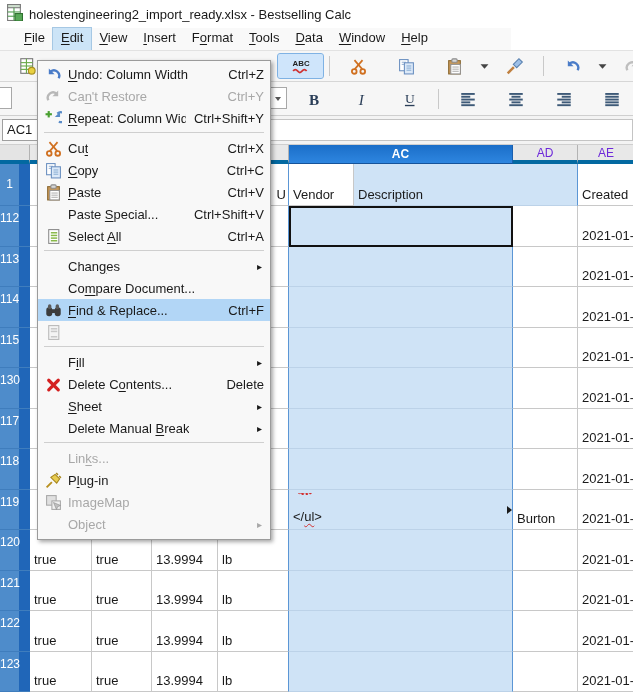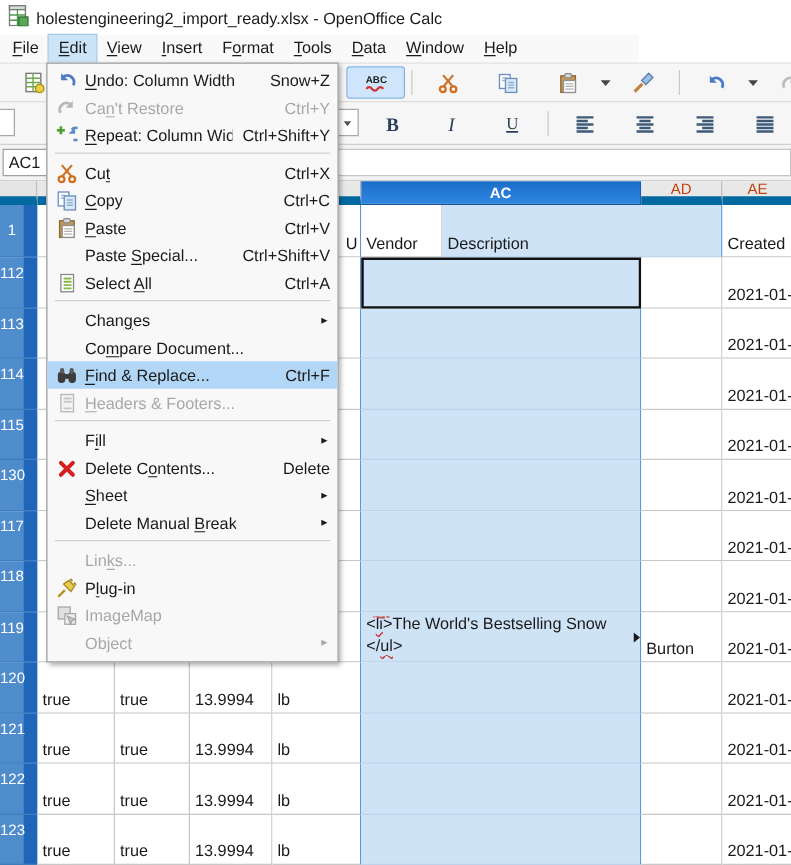--- a/index.html
+++ b/index.html
@@ -8,21 +8,21 @@
     position:relative; width:633px; height:692px; overflow:hidden;
     font-family:"Liberation Sans", sans-serif; font-size:13px; color:#1a1a1a;
     background:#fff;
   }
   
   #titlebar { position:absolute; left:0; top:0; width:633px; height:28px;
     background:#ffffff; display:flex; align-items:center; padding-left:6px; gap:6px; }
   #titlebar .ttext { font-size:13px; color:#1a1a1a; white-space:nowrap; }
   
   #menubar { position:absolute; left:0; top:28px; width:511px; height:22px;
-    background:#f9f9f9; display:flex; align-items:stretch; padding-left:2px; }
+    background:#f9f9f9; display:flex; align-items:stretch; padding-left:16px; }
   .mitem { padding:2px 8px 0 8px; height:22px; cursor:default; white-space:nowrap; }
   .mitem.active { background:#cce4f7; outline:1px solid #a6c8e4; }
   .mkey { text-decoration:underline; text-underline-offset:2px; }
   
   #tb1 { position:absolute; left:0; top:50px; width:633px; height:32px;
     background:#f6f6f6; border-top:1px solid #e2e2e2; border-bottom:1px solid #d6d6d6; }
   #tb2 { position:absolute; left:0; top:82px; width:633px; height:34px;
     background:#f6f6f6; border-bottom:1px solid #cfcfcf; }
   .tbgroup { position:absolute; top:0; height:100%; display:flex; align-items:center; gap:3px; }
   .tbbtn { width:45px; height:24px; display:flex; align-items:center; justify-content:center;
@@ -37,21 +37,21 @@
   #formulabar { position:absolute; left:0; top:116px; width:633px; height:29px;
     background:#f3f3f3; border-bottom:1px solid #cfcfcf; display:flex; align-items:center; }
   .namebox { width:76px; height:22px; background:#fff; border:1px solid #9f9f9f;
     margin-left:2px; padding:2px 4px; font-size:13px; }
   .finput { flex:1; height:22px; background:#fff; border:1px solid #c4c4c4;
     border-left:none; margin-right:0; }
   
   #sheet { position:absolute; left:0; top:145px; width:635px; height:547px; background:#fff; }
   #colheaders { display:flex; height:19px; }
   .chdr { height:19px; background:#e8e8e8; border-right:1px solid #b3b3b3;
-    border-bottom:7px solid #0369a1; font-size:12px; color:#c2410c;
+    border-bottom:4px solid #0369a1; font-size:12px; color:#6d28d9;
     display:flex; align-items:center; justify-content:center; }
   .chdr.corner { background:#e4e4e4; }
   .chdr.selected { background:linear-gradient(#1b6ec8,#2e86e0); color:#fff; font-weight:bold;
     border-right:1px solid #1a5fae; border-bottom:1px solid #15539a; }
   .grow { display:flex; position:relative; }
   .rowhdr { width:30px; flex:0 0 30px; position:relative; background:#4e8ccb;
     border-bottom:1px solid #3f7dbd; color:#fff; font-size:12px; }
   .rowhdr .dark { position:absolute; right:0; top:0; width:11px; height:100%; background:#2066b8; }
   .rowhdr .num { position:absolute; left:0; width:19px; text-align:center; top:5px; }
   .rowhdr.r1 .num { top:13px; }
@@ -61,21 +61,21 @@
   .cell.sel { background:#cfe3f6; border-right:1px solid #5b96d5; border-bottom:1px solid #bcd2e8; }
   .cell.selLeft { border-right:1px solid #5b96d5; }
   .cell.activecell { border:2px solid #111; padding-bottom:1px; }
   .sq { text-decoration:underline wavy #d23030 1px; text-underline-offset:2px; }
   .ovfl { position:absolute; width:0; height:0; border-top:4px solid transparent;
     border-bottom:4px solid transparent; border-left:5px solid #1a1a1a; }
   .stray-squig { position:absolute; left:9px; top:1px; width:14px; height:4px;
     border-bottom:2px dotted #d23030; border-radius:50%; }
   .aclines { display:flex; flex-direction:column; align-items:flex-start; line-height:18px; }
   
-  #editmenu { position:absolute; left:37px; top:50px; width:234px; background:#f8f8f8;
+  #editmenu { position:absolute; left:37px; top:60px; width:234px; background:#f8f8f8;
     border:1px solid #9b9b9b; box-shadow:2px 2px 4px rgba(0,0,0,.35); z-index:50;
     padding:2px 0 4px 0; }
   .emi { height:22px; display:flex; align-items:center; padding:0 6px 0 0; cursor:default; }
   .emi.hl { background:#b2d6f6; }
   .emi .ic { width:30px; flex:0 0 30px; display:flex; align-items:center; justify-content:center; }
   .emi .lbl { white-space:nowrap; overflow:hidden; }
   .emi .sc { margin-left:auto; padding-left:8px; white-space:nowrap; }
   .emi .sub { margin-left:auto; font-size:10px; padding-right:2px; }
   .emi.disabled .lbl, .emi.disabled .sc, .emi.disabled .sub { color:#a8a8a8; }
   .emsep { height:8px; position:relative; }
@@ -90,21 +90,21 @@
     <span>
       <svg width="17" height="17" viewBox="0 0 16 16">
           <rect x="1.5" y="0.5" width="12" height="15" fill="#fff" stroke="#7a7a7a"></rect>
           <rect x="1.5" y="0.5" width="12" height="3" fill="#cfe0cf" stroke="#7a7a7a"></rect>
           <line x1="1.5" y1="7.5" x2="13.5" y2="7.5" stroke="#4a9a4a"></line>
           <line x1="1.5" y1="11.5" x2="13.5" y2="11.5" stroke="#4a9a4a"></line>
           <line x1="7.5" y1="3.5" x2="7.5" y2="15.5" stroke="#4a9a4a"></line>
           <rect x="8.5" y="9" width="7" height="7" fill="#58a858" stroke="#2e702e"></rect>
         </svg>
     </span>
-    <span class="ttext">holestengineering2_import_ready.xlsx - OpenOffice Calc</span>
+    <span class="ttext">holestengineering2_import_ready.xlsx - Bestselling Calc</span>
   </div>
 
   <div id="menubar">
       <div class="mitem"><span></span><span class="mkey">F</span><span>ile</span></div>
       <div class="mitem active"><span></span><span class="mkey">E</span><span>dit</span></div>
       <div class="mitem"><span></span><span class="mkey">V</span><span>iew</span></div>
       <div class="mitem"><span></span><span class="mkey">I</span><span>nsert</span></div>
       <div class="mitem"><span>F</span><span class="mkey">o</span><span>rmat</span></div>
       <div class="mitem"><span></span><span class="mkey">T</span><span>ools</span></div>
       <div class="mitem"><span></span><span class="mkey">D</span><span>ata</span></div>
@@ -573,21 +573,20 @@
             <span></span>
           </div>
           <div class="cell" style="width: 66px; flex: 0 0 66px;">
             <span></span>
           </div>
           <div class="cell selLeft" style="width: 71px; flex: 0 0 71px;">
             <span></span>
           </div>
           <div class="cell sel" style="width: 224px; flex: 0 0 224px;">
             <div class="aclines">
-              <div><span>&lt;</span><span class="sq">li</span><span>&gt;The World's Bestselling Snow</span></div>
               <div><span>&lt;/</span><span class="sq">ul</span><span>&gt;</span></div>
             </div>
             <span class="stray-squig"></span>
             <span class="ovfl" style="right: 0px; top: 16px;"></span>
           </div>
           <div class="cell" style="width: 65px; flex: 0 0 65px;">
             <span>Burton</span>
           </div>
           <div class="cell" style="width: 57px; flex: 0 0 57px;">
             <span>2021-01-</span>
@@ -698,21 +697,21 @@
 
   <div id="editmenu">
       <div class="emi">
         <span class="ic">
           <svg width="17" height="17" viewBox="0 0 16 16">
             <path d="M12.8 11.5 a5 5 0 0 0 -7.6 -6.2" fill="none" stroke="#4a7cc8" stroke-width="2.2"></path>
             <path d="M3.6 2.4 v5.4 h5.4 z" fill="#4a7cc8"></path>
           </svg>
         </span>
         <span class="lbl"><span class="mkey">U</span>ndo: Column Width</span>
-        <span class="sc">Snow+Z</span>
+        <span class="sc">Ctrl+Z</span>
       </div>
       <div class="emi disabled">
         <span class="ic">
           <svg width="17" height="17" viewBox="0 0 16 16">
             <path d="M3.2 11.5 a5 5 0 0 1 7.6 -6.2" fill="none" stroke="#b8b8b8" stroke-width="2.2"></path>
             <path d="M12.4 2.4 v5.4 h-5.4 z" fill="#b8b8b8"></path>
           </svg>
         </span>
         <span class="lbl">Ca<span class="mkey">n</span>'t Restore</span>
         <span class="sc">Ctrl+Y</span>
@@ -814,21 +813,20 @@
       </div>
       <div class="emi disabled">
         <span class="ic">
           <svg width="17" height="17" viewBox="0 0 16 16">
             <rect x="3.5" y="1.5" width="9.5" height="13" fill="#f4f4f4" stroke="#b8b8b8"></rect>
             <line x1="5.5" y1="4.5" x2="11.5" y2="4.5" stroke="#c8c8c8" stroke-width="1.4"></line>
             <line x1="5.5" y1="7" x2="11.5" y2="7" stroke="#c8c8c8" stroke-width="1.4"></line>
             <line x1="5.5" y1="12" x2="11.5" y2="12" stroke="#c8c8c8" stroke-width="1.4"></line>
           </svg>
         </span>
-        <span class="lbl"><span class="mkey">H</span>eaders &amp; Footers...</span>
       </div>
       <div class="emsep"></div>
       <div class="emi">
         <span class="ic"></span>
         <span class="lbl">F<span class="mkey">i</span>ll</span>
         <span class="sub">▸</span>
       </div>
       <div class="emi">
         <span class="ic">
           <svg width="17" height="17" viewBox="0 0 16 16">

